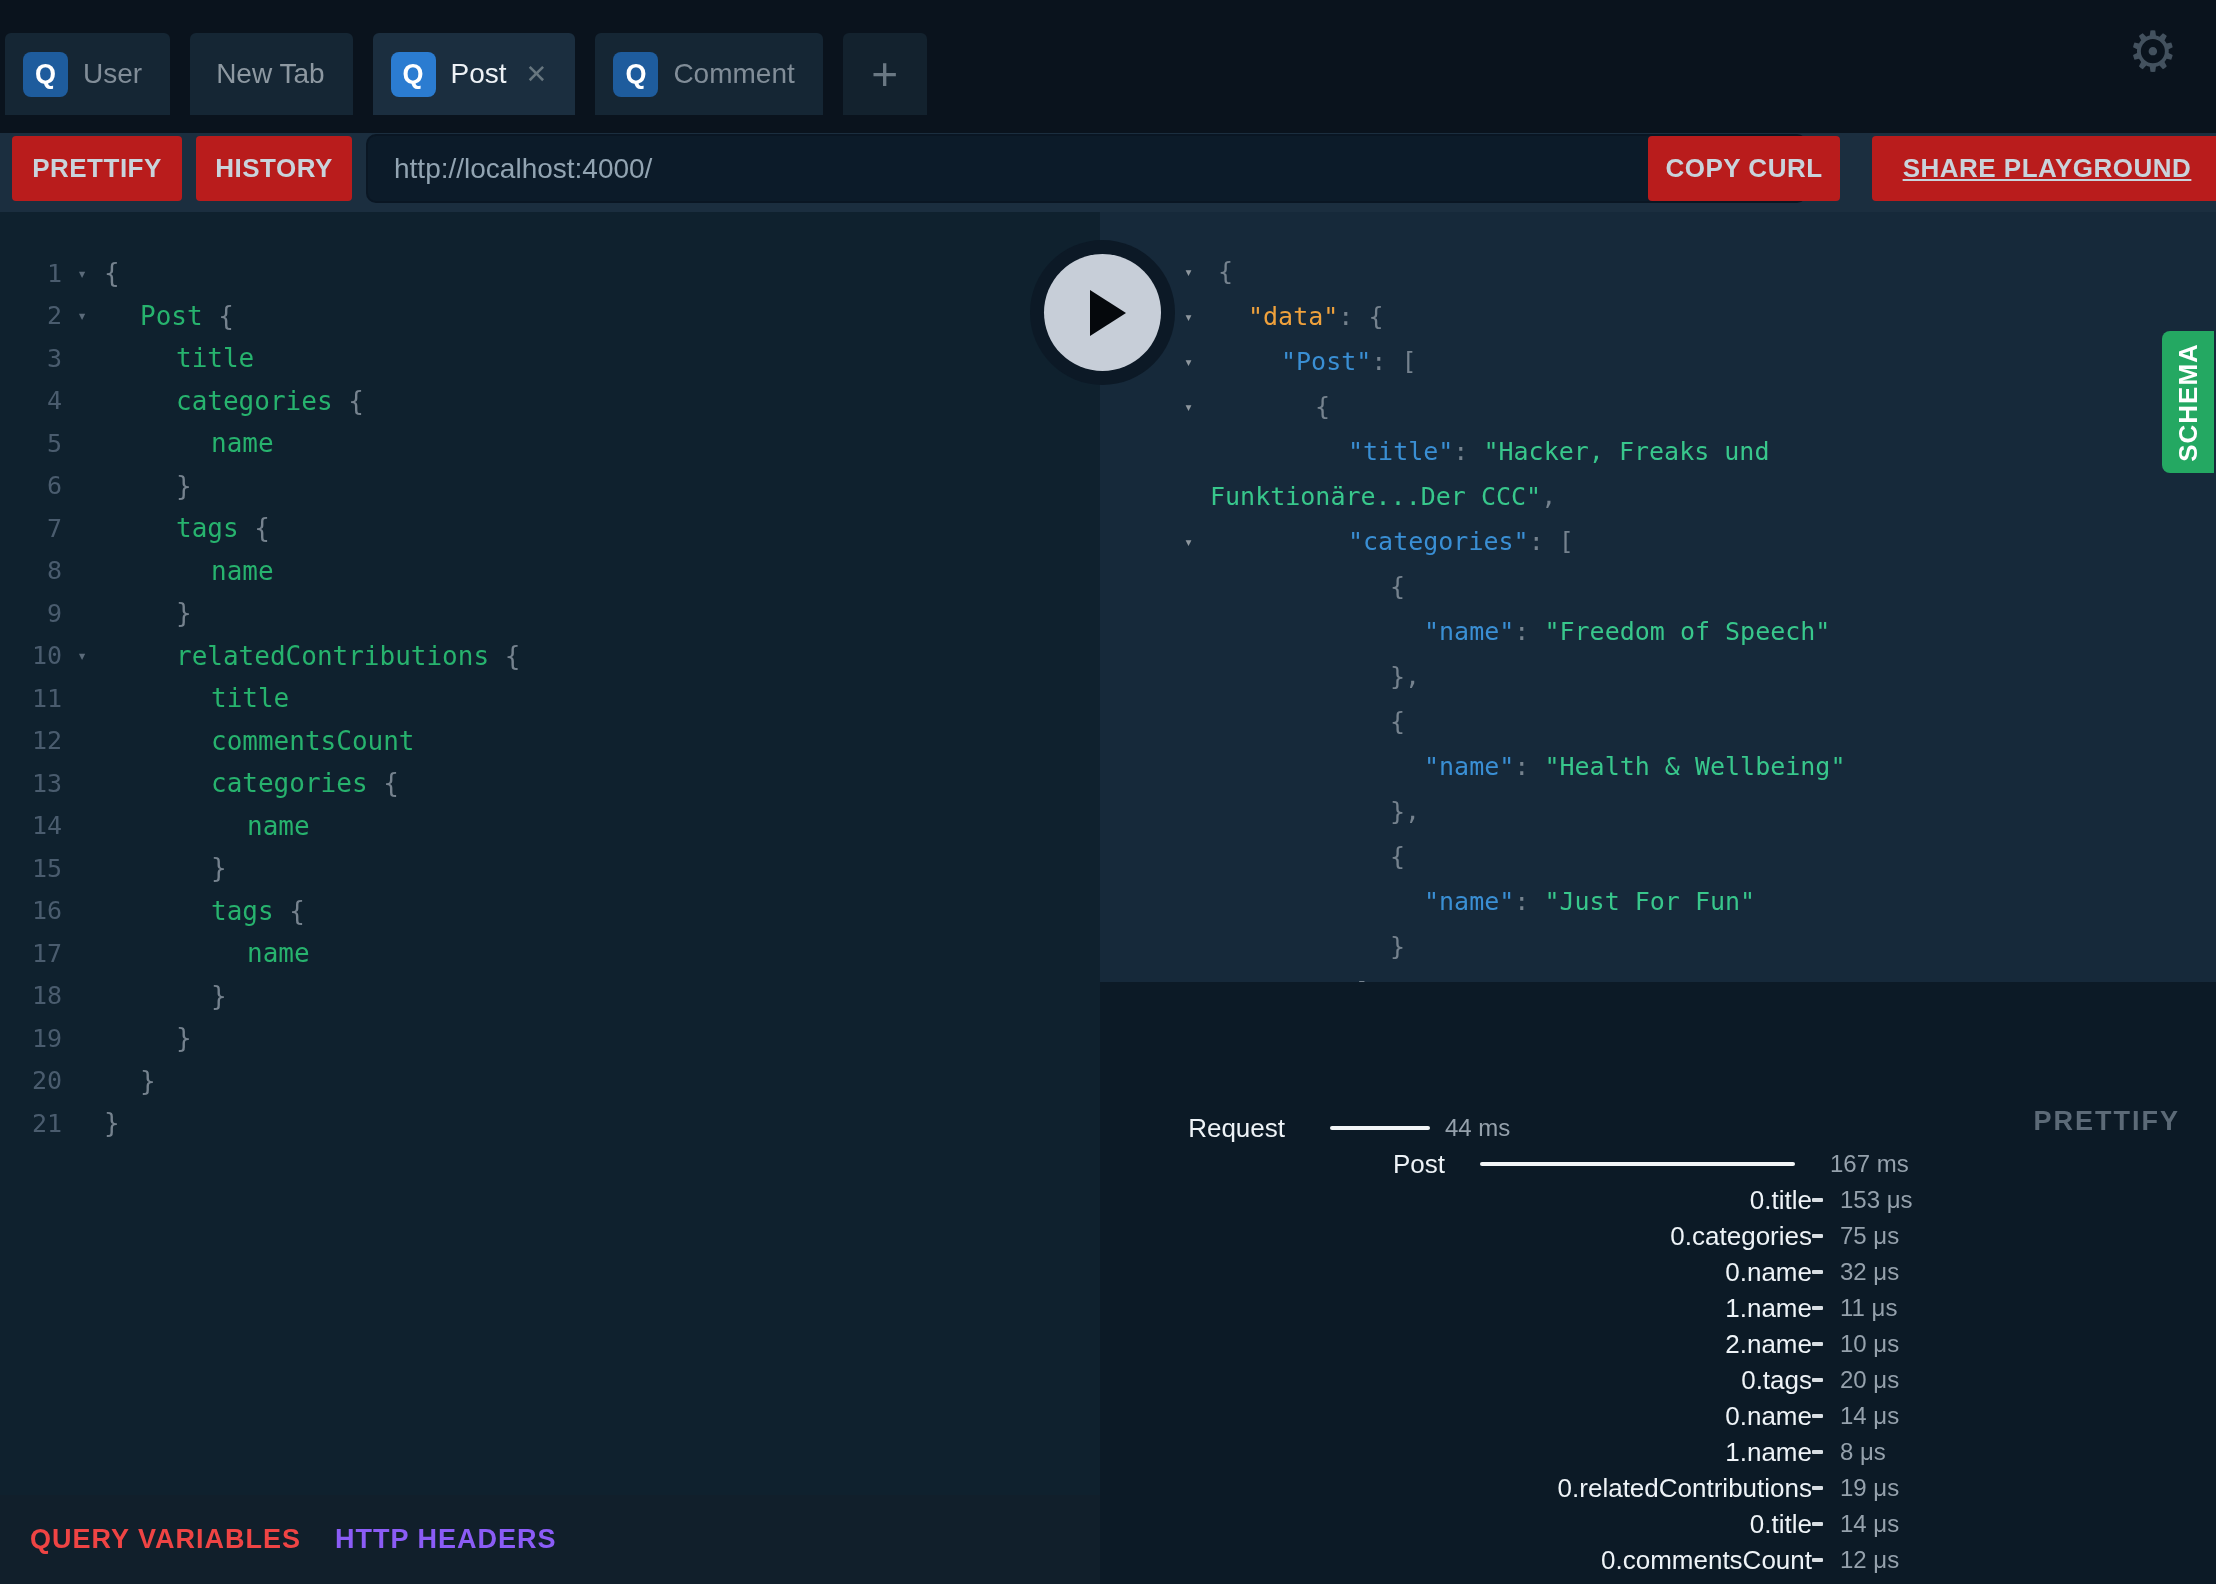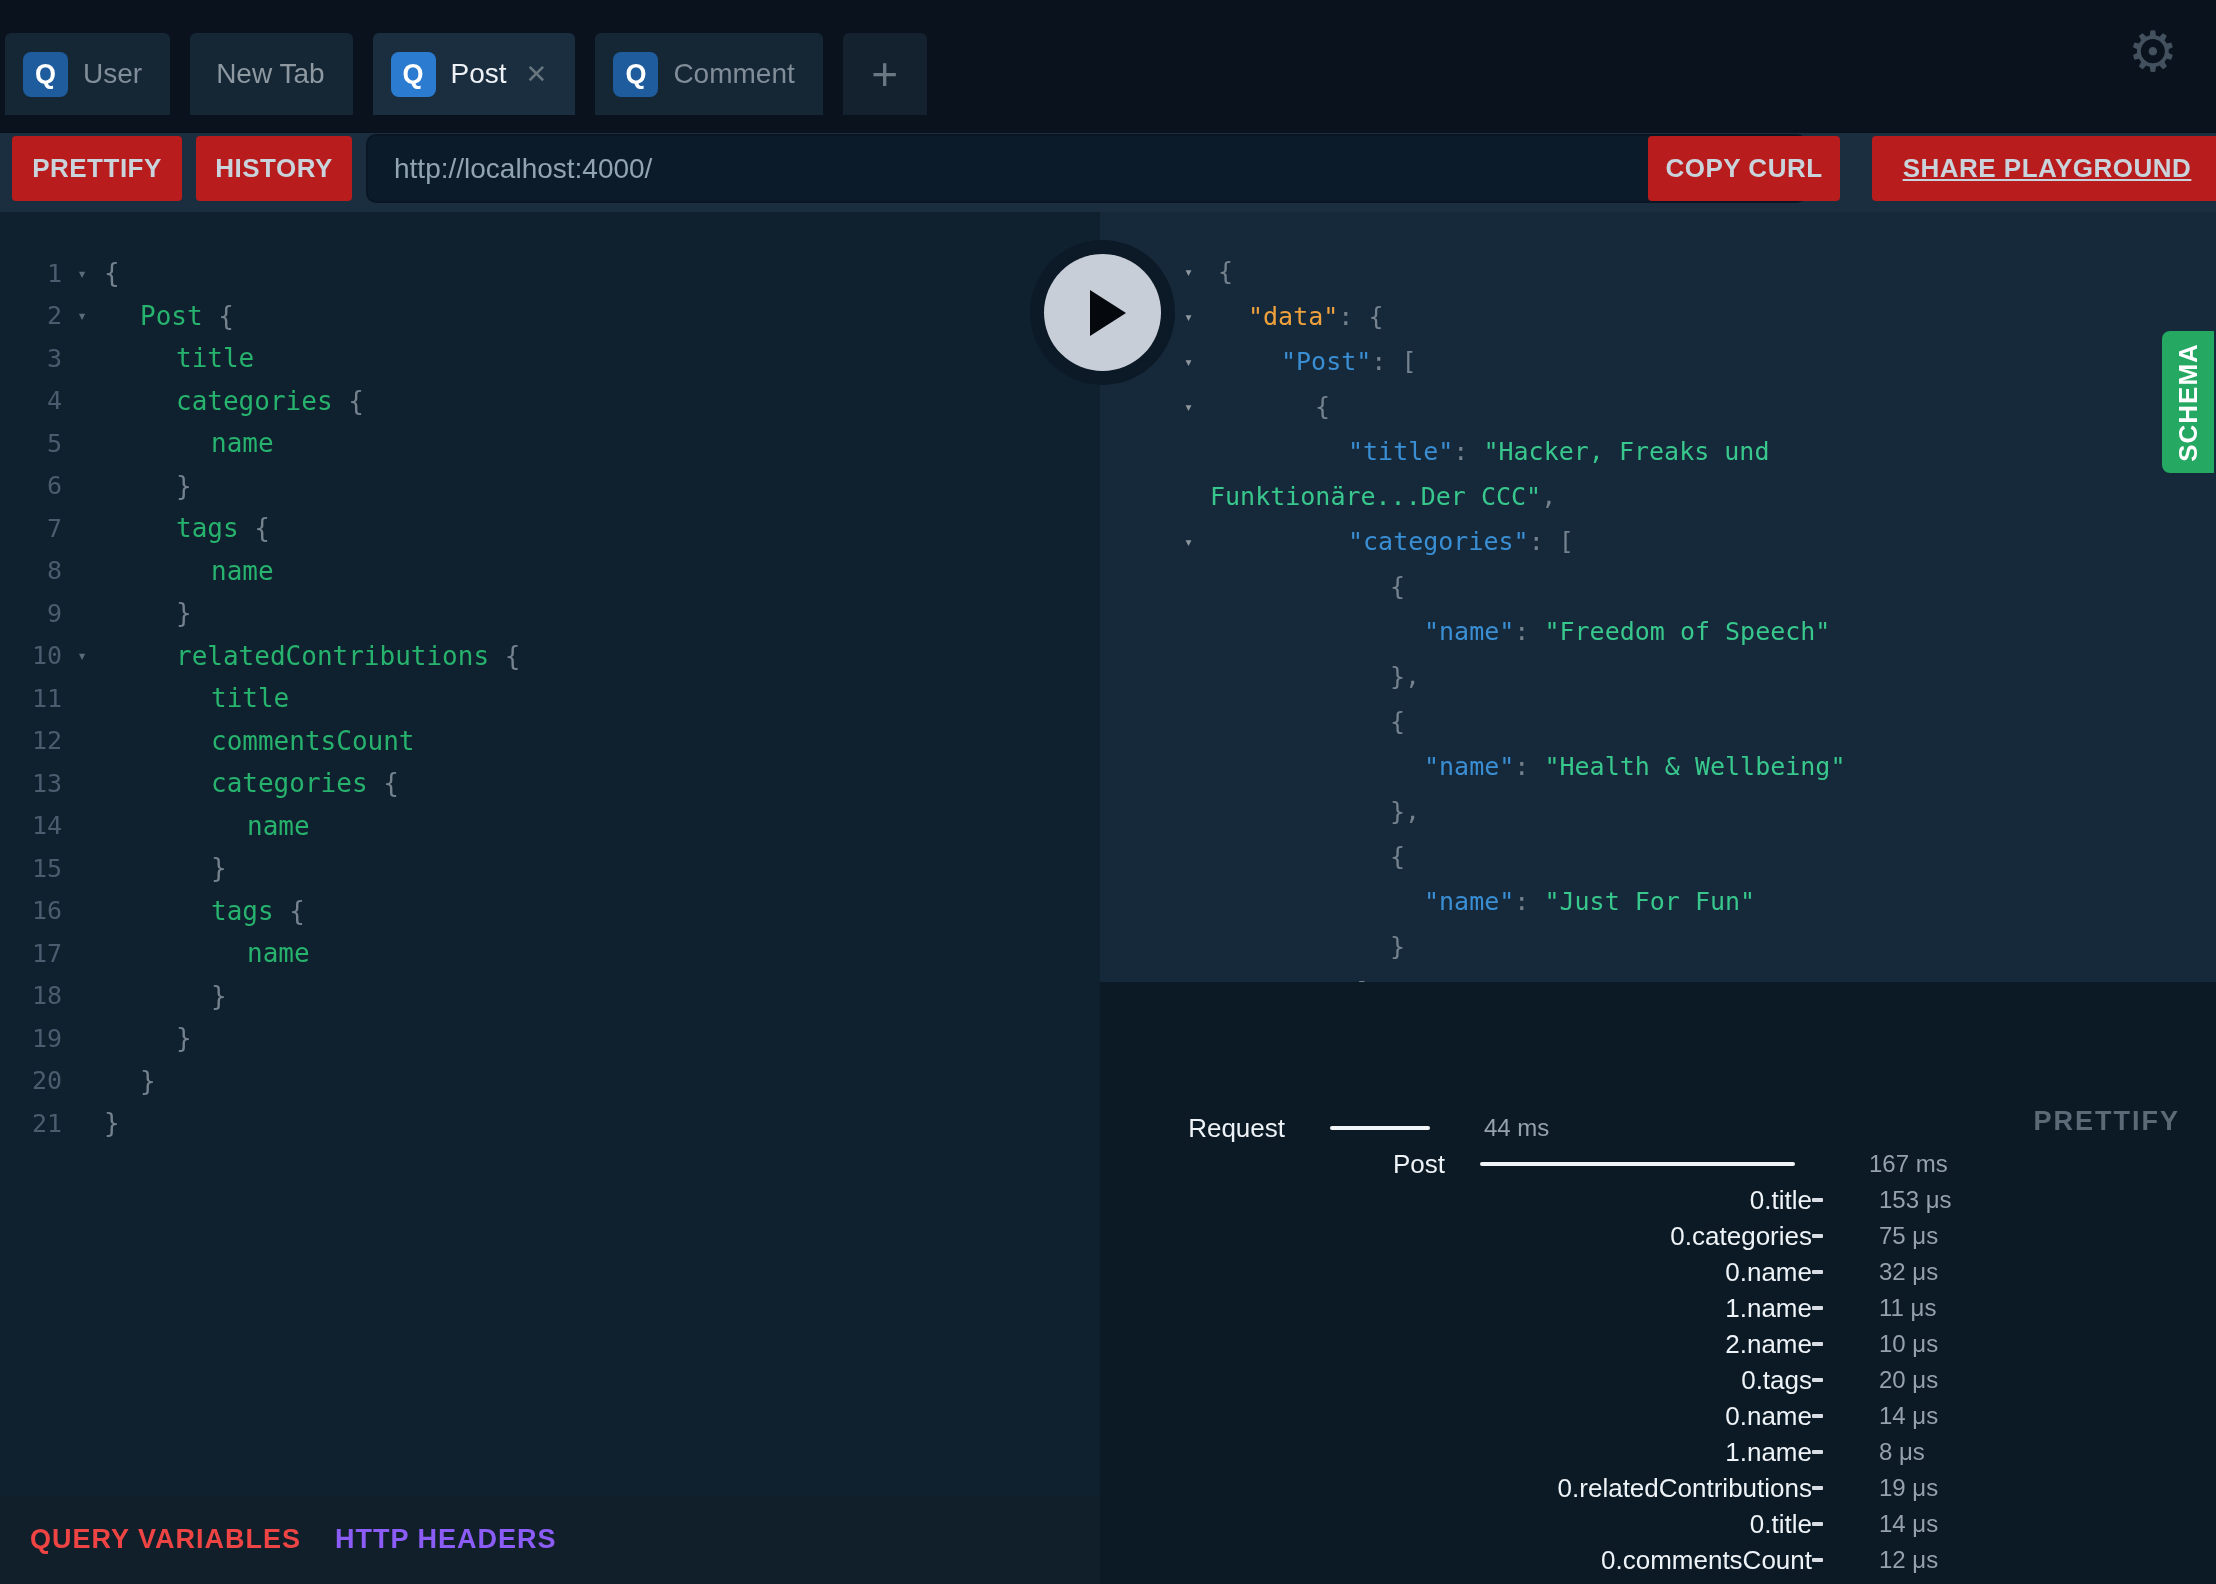--- a/index.html
+++ b/index.html
@@ -82,21 +82,21 @@
   .tracing-title { position:absolute; top:124px; right:36px; color:#5c6a77; font-size:27px;
                    font-weight:bold; letter-spacing:2px; }
   .tr-rows { position:absolute; left:0; top:128px; width:100%; }
   .tr-row { position:relative; height:36px; }
   .tr-label { position:absolute; top:0; height:36px; line-height:36px; text-align:right;
               color:#eef3f7; font-size:26px; }
   .w1{left:0;width:185px} .w2{left:0;width:345px} .wf{left:17px;width:695px}
   .tr-bar { position:absolute; top:16px; height:4px; background:#f2f5f7; border-radius:2px; }
   .bar-request{left:230px;width:100px} .bar-post{left:380px;width:315px}
   .tr-dash { position:absolute; left:712px; top:16px; width:11px; height:4px; background:#d7dde2; border-radius:1px; }
-  .tr-time { position:absolute; top:0; height:36px; line-height:36px; color:#95a1ac; font-size:24px;margin-left:39px; }
+  .tr-time { position:absolute; top:0; height:36px; line-height:36px; color:#95a1ac; font-size:24px; }
   .time-1{left:345px} .time-2{left:730px} .time-f{left:740px}
 
   
   .bottom-bar { position:absolute; left:0; top:1495px; width:1100px; height:89px; background:#111f2b;
                 display:flex; align-items:center; gap:34px; padding-left:30px; }
   .bb-label { font-size:27px; font-weight:bold; letter-spacing:1px; cursor:pointer; }
   .bb-qv { color:#ef4444; } .bb-hh { color:#8b5cf6; }
 </style>
 </head>
 <body>

